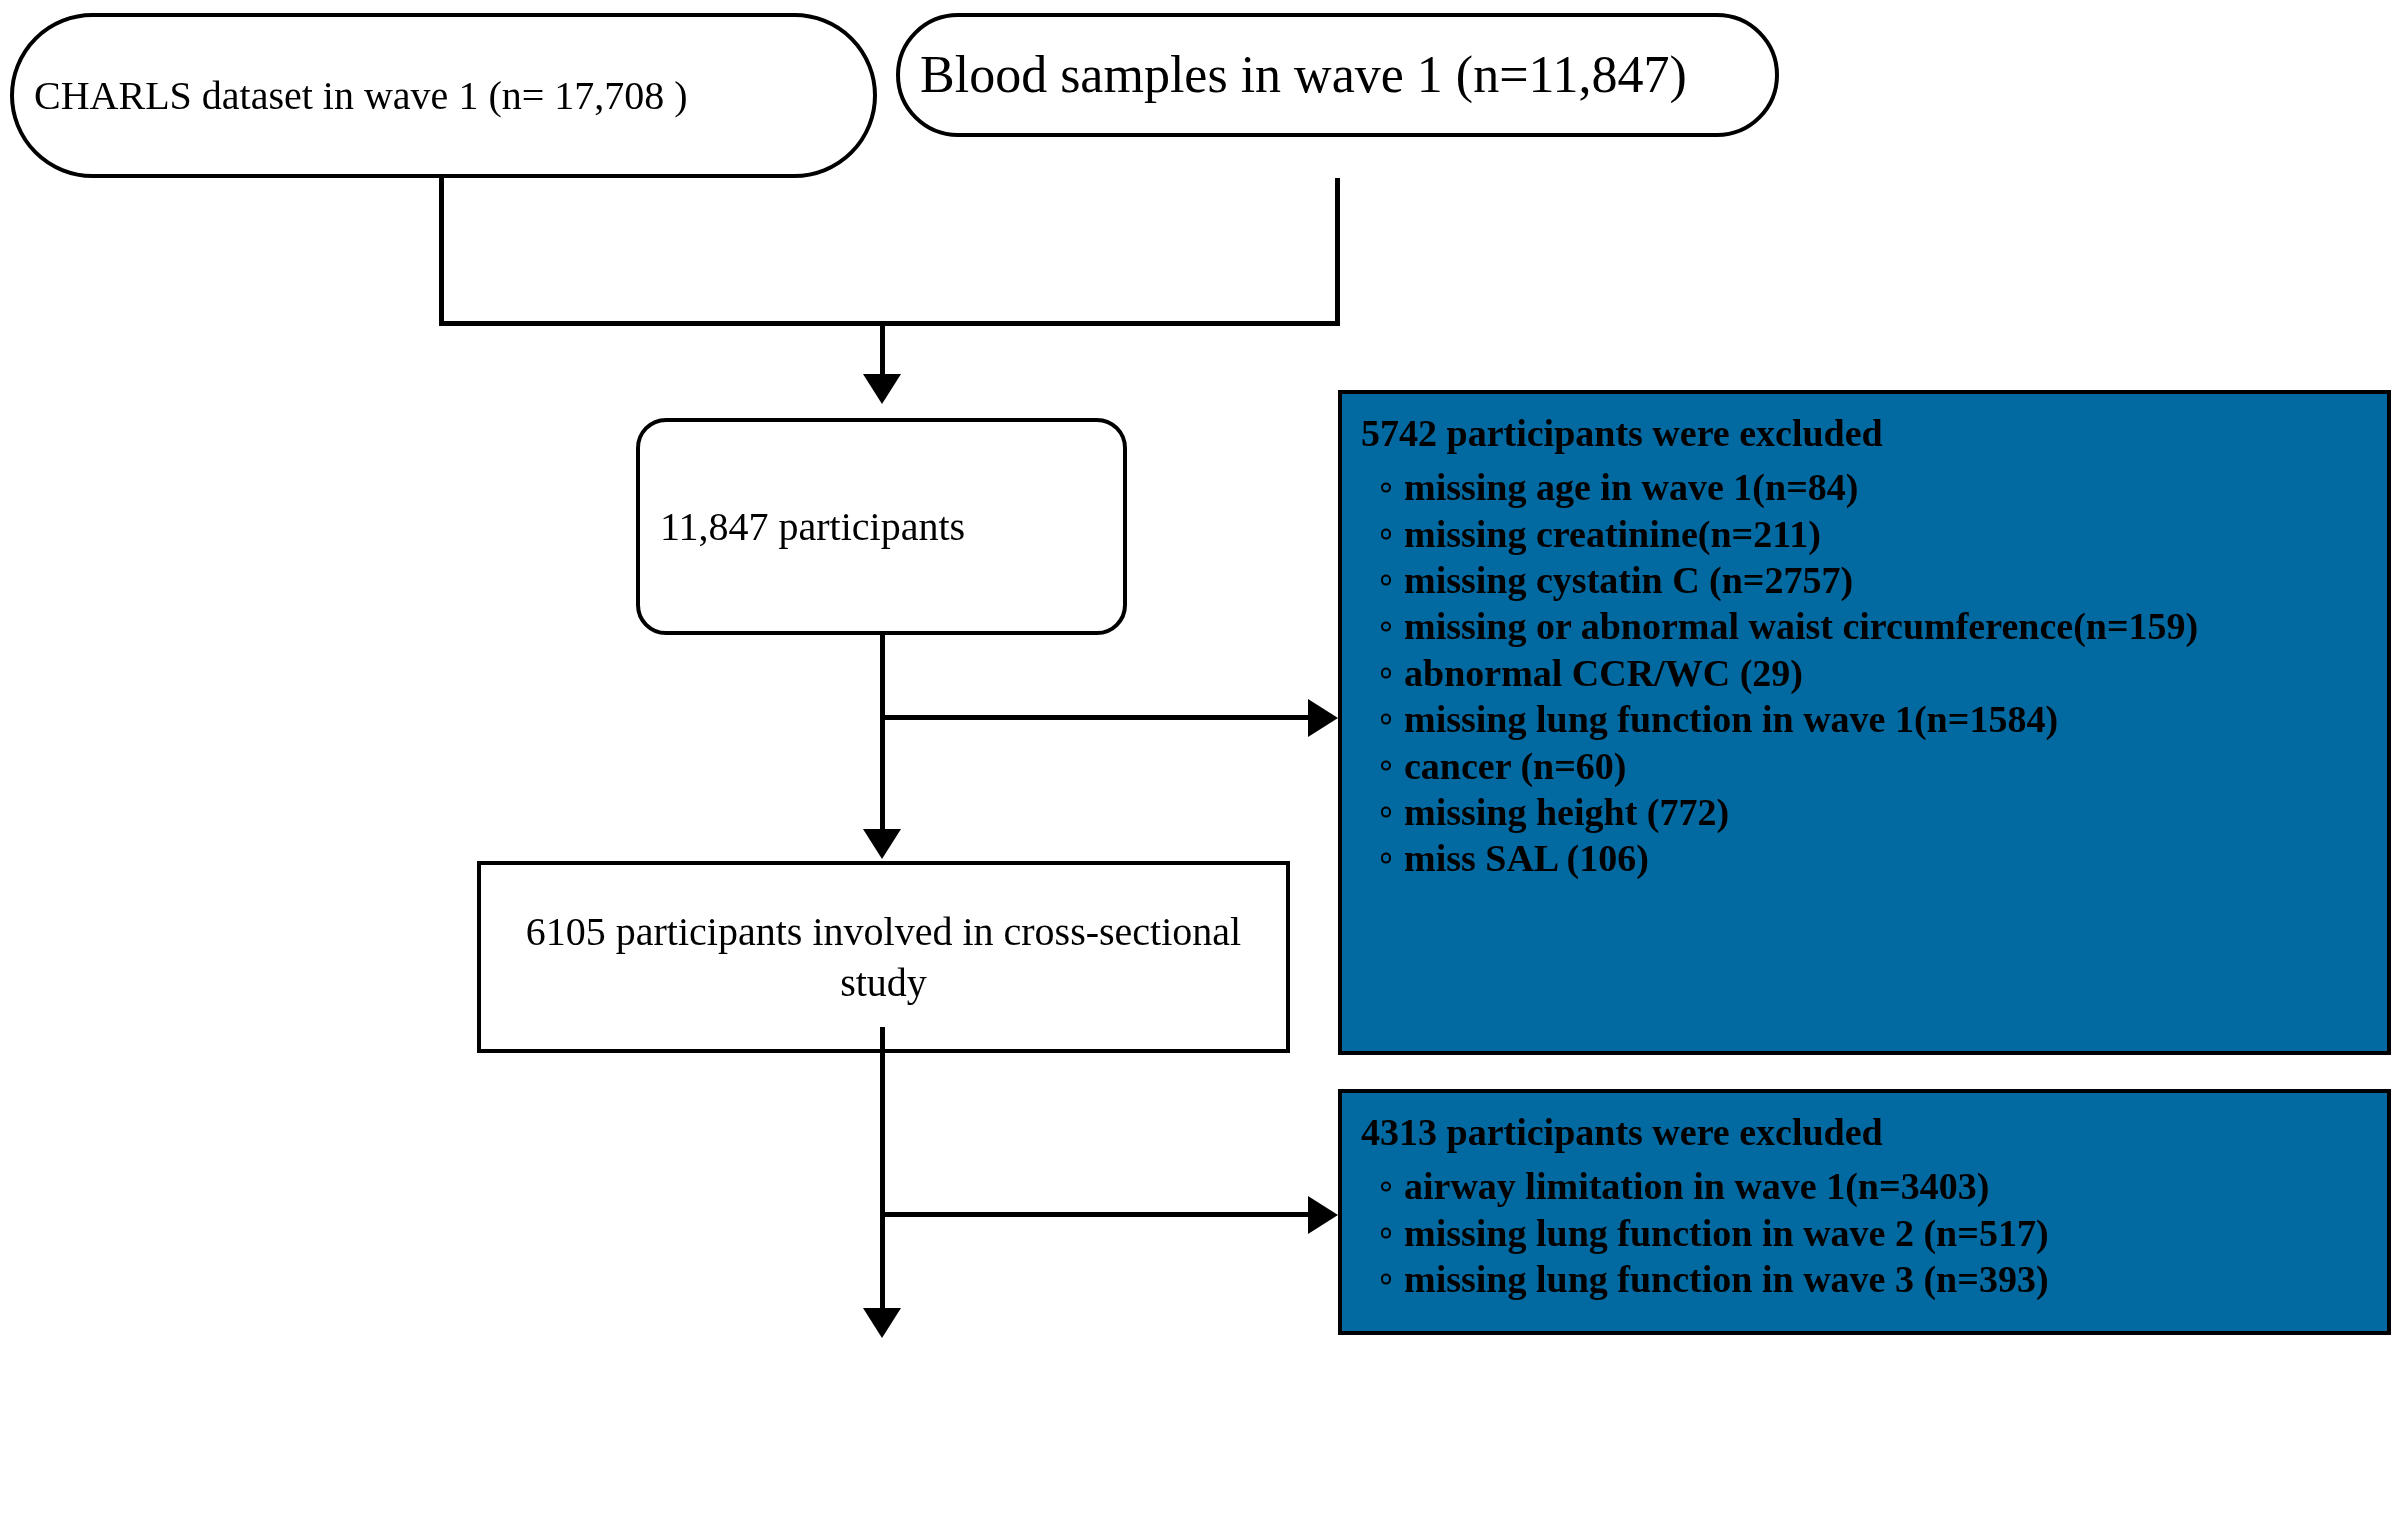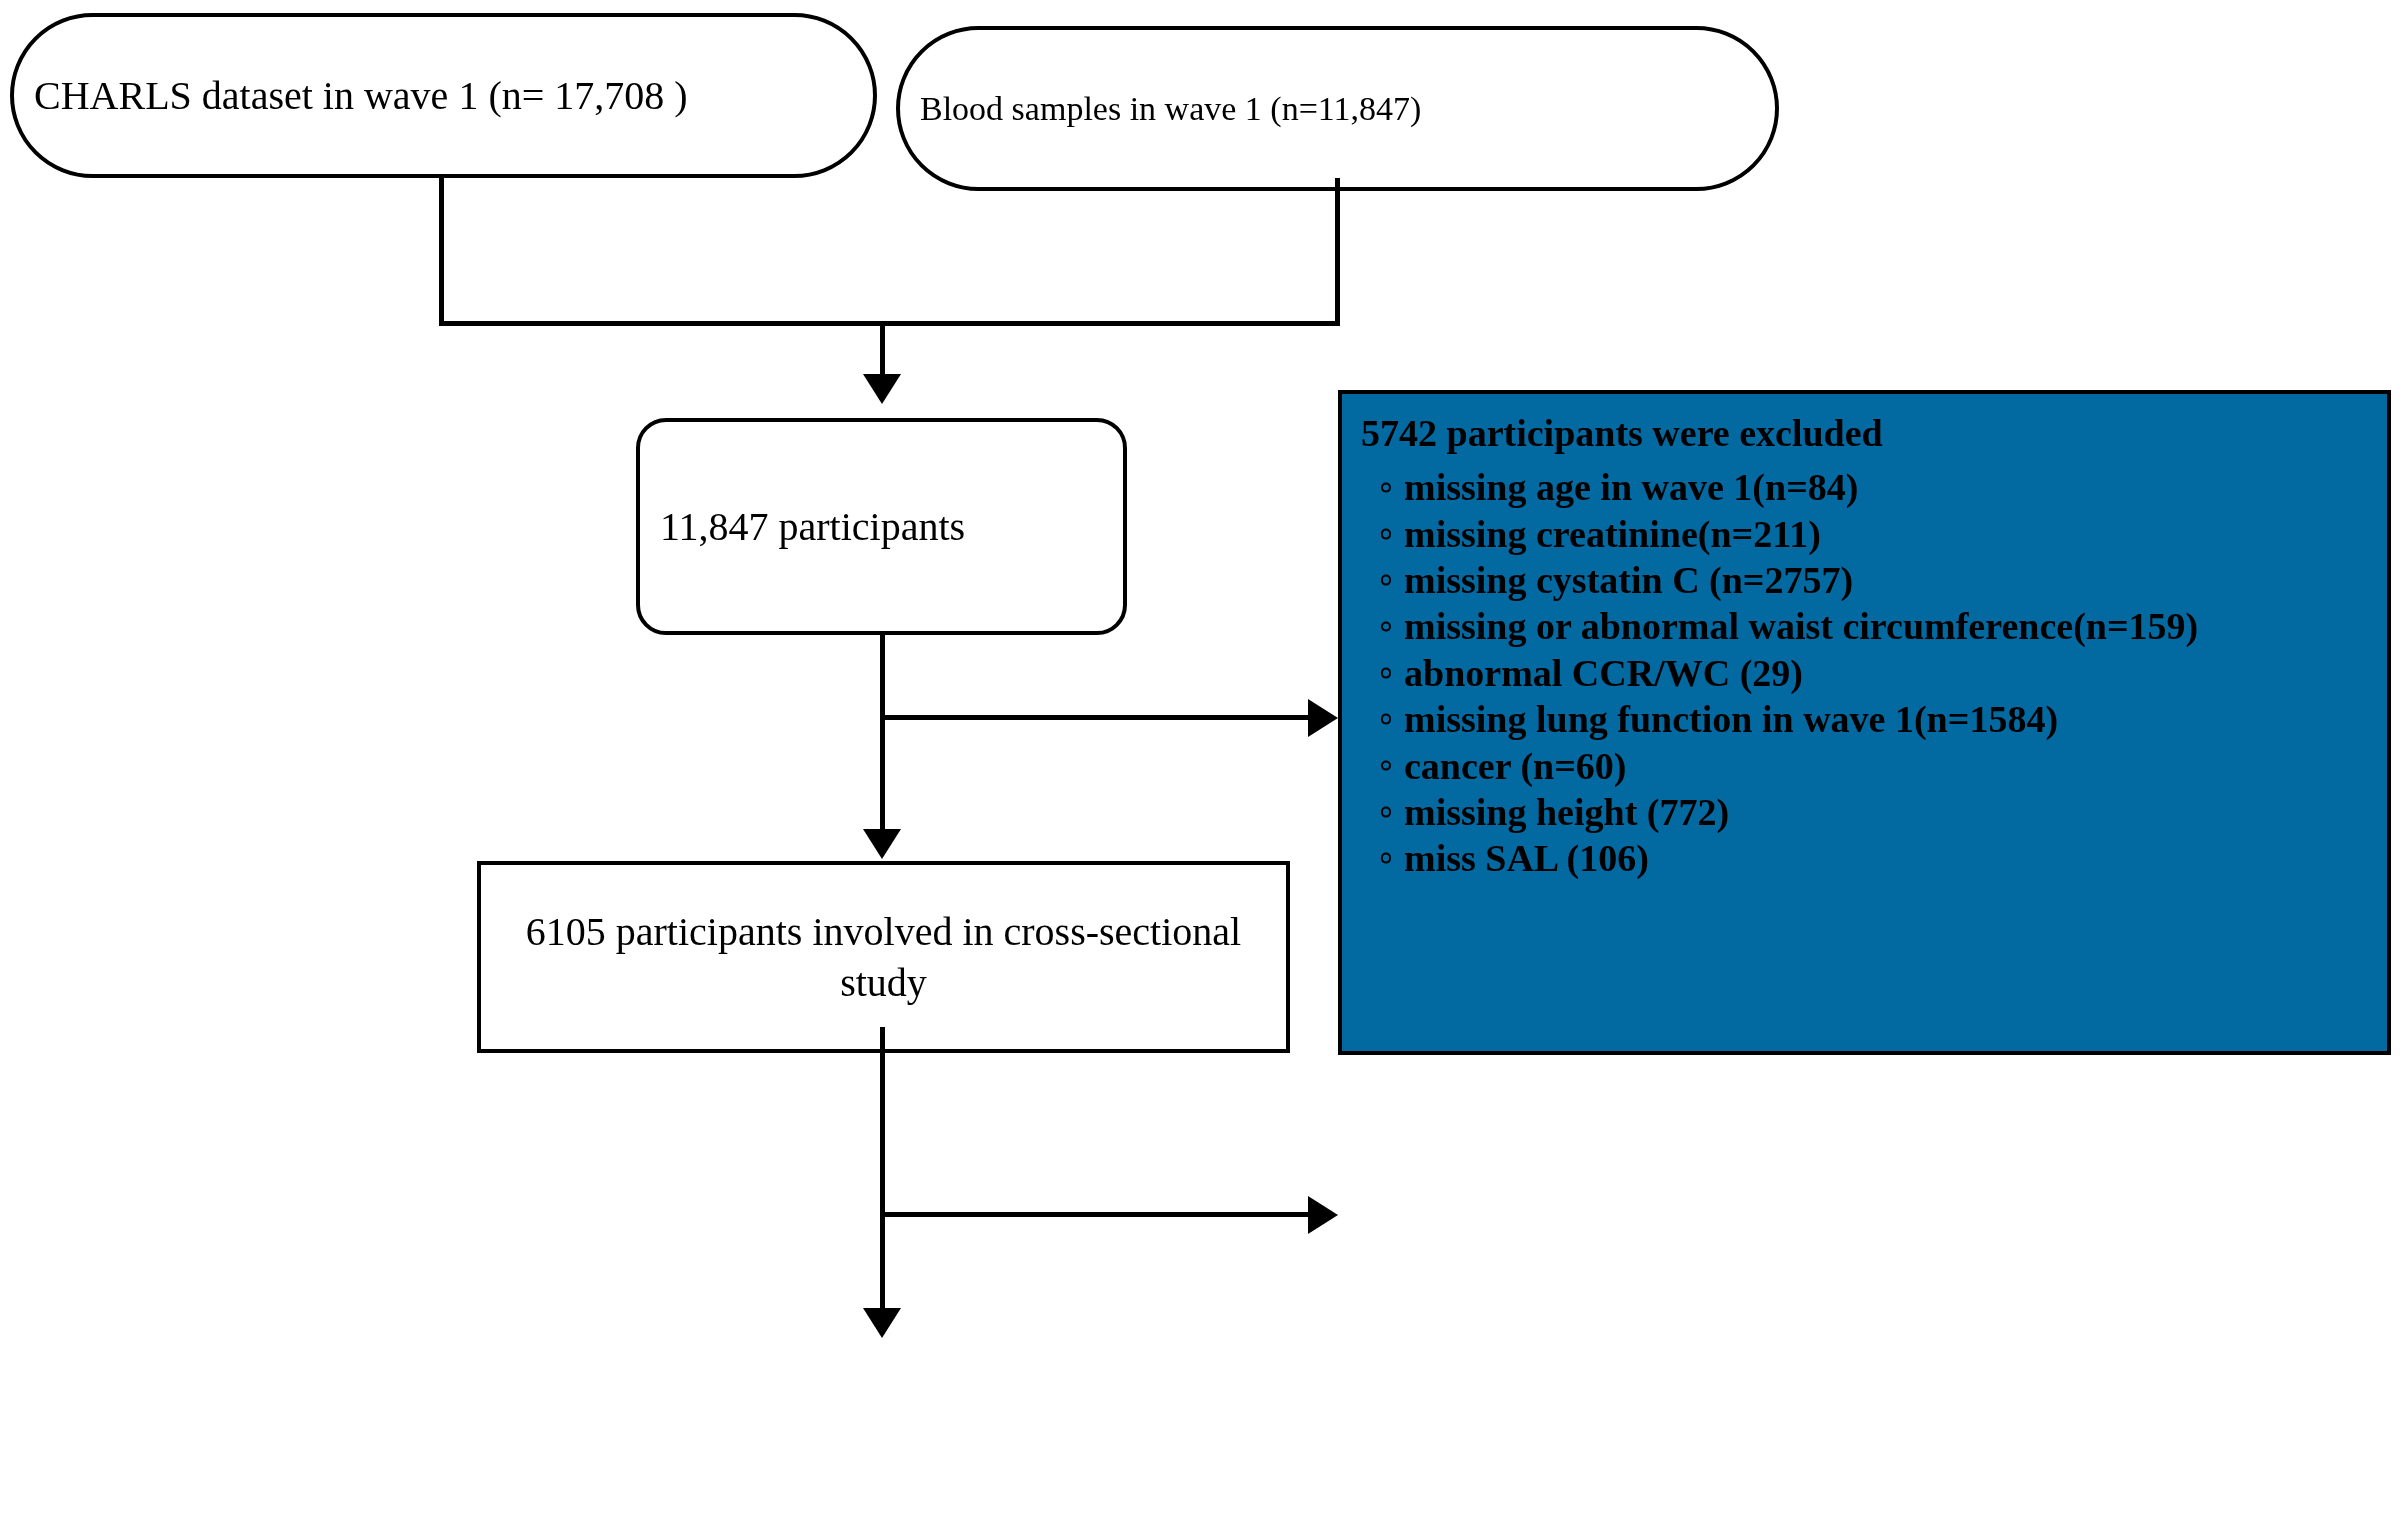--- a/index.html
+++ b/index.html
@@ -96,21 +96,21 @@
 </style>
 </head>
 <body>
 
 <div id="canvas">
 
   <div class="node rounded" style="left:10px; top:13px; width:867px; height:165px; font-size:40px;">
     <span class="label">CHARLS dataset in wave 1 (n= 17,708 )</span>
   </div>
 
-  <div class="node rounded" style="left:896px; top:26px; width:883px; height:165px; font-size:34px;">
+  <div class="node rounded" style="left:896px; top:13px; width:883px; height:124px; font-size:52px;">
     <span class="label">Blood samples in wave 1 (n=11,847)</span>
   </div>
 
   <div class="line" style="left:439px; top:178px; width:5px; height:147px;"></div>
 
   <div class="line" style="left:1335px; top:178px; width:5px; height:147px;"></div>
 
   <div class="line" style="left:439px; top:321px; width:901px; height:5px;"></div>
 
   <div class="line" style="left:880px; top:321px; width:5px; height:72px;"></div>
@@ -145,15 +145,23 @@
       <li>missing cystatin C (n=2757)</li>
       <li>missing or abnormal  waist circumference(n=159)</li>
       <li>abnormal  CCR/WC (29)</li>
       <li>missing lung function in wave 1(n=1584)</li>
       <li>cancer (n=60)</li>
       <li>missing height (772)</li>
       <li>miss SAL (106)</li>
     </ul>
   </div>
 
+  <div class="excl" style="left:1338px; top:1089px; width:1053px; height:246px;">
+    <div class="excl-title">4313 participants were excluded</div>
+    <ul>
+      <li>airway limitation in wave 1(n=3403)</li>
+      <li>missing lung function in wave 2 (n=517)</li>
+      <li>missing lung function in wave 3 (n=393)</li>
+    </ul>
+  </div>
 
 </div>
 
 
 </body></html>

